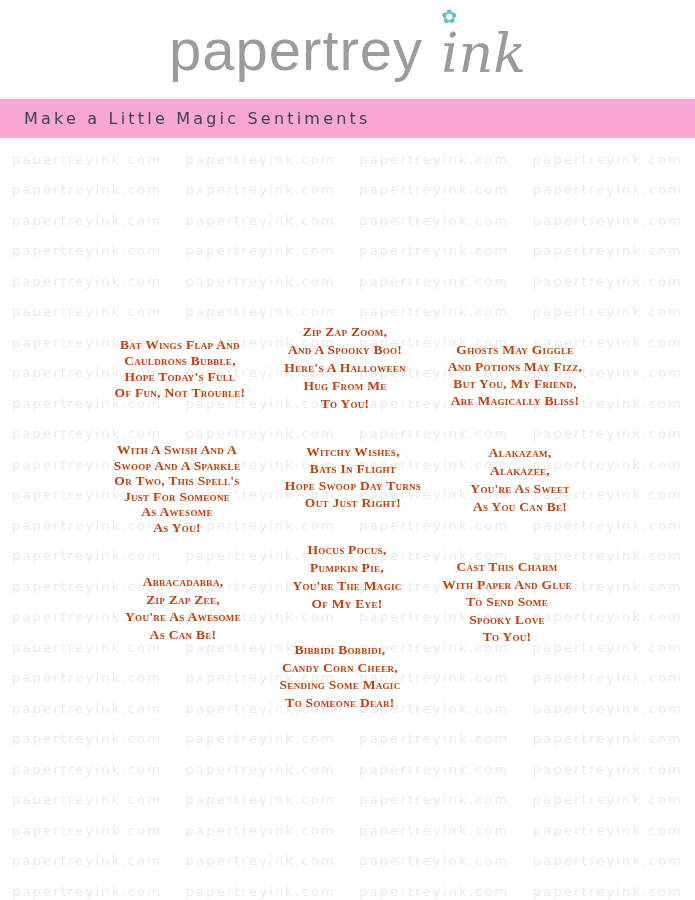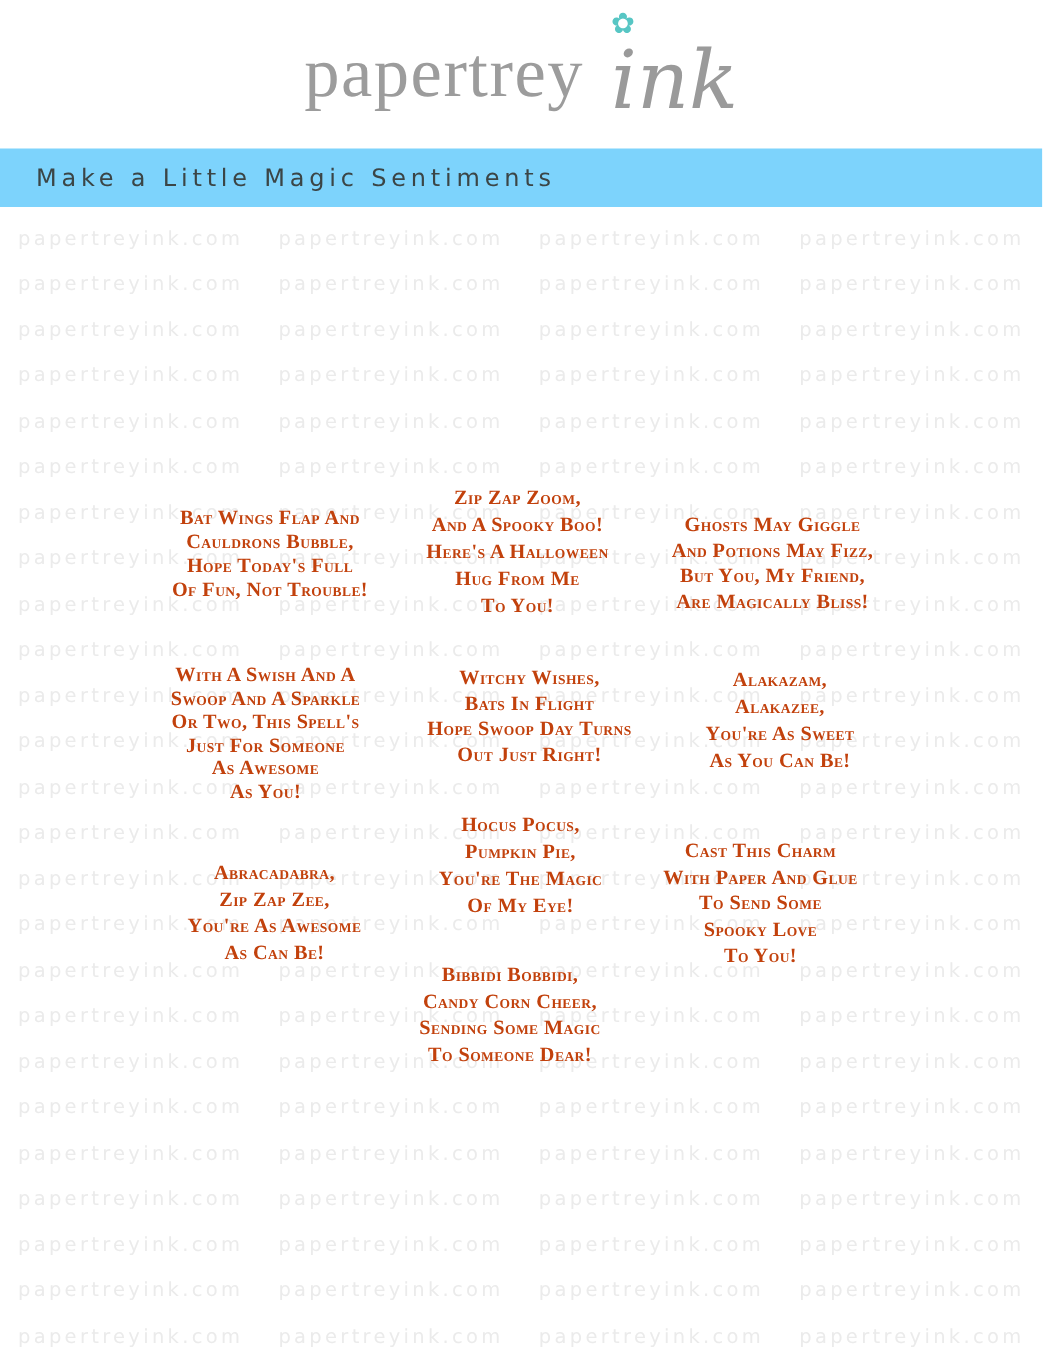--- a/index.html
+++ b/index.html
@@ -11,41 +11,41 @@
     font-family:"Liberation Sans", sans-serif;
   }
 
   
   .logo-row{
     height:99px;
     display:flex;align-items:center;justify-content:center;
     position:relative;z-index:3;background:#fff;
   }
   .logo-main{
-    font-family:Liberation Serif, serif;
-    font-size:47px;color:#9c9c9c;letter-spacing:1px;line-height:1;
+    font-family:Liberation Sans, sans-serif;
+    font-size:58px;color:#9c9c9c;letter-spacing:1px;line-height:1;
   }
   .logo-ink{
     position:relative;
     font-family:"DejaVu Serif", serif;
     font-style:italic;
     font-size:54px;color:#9a9a9a;
     margin-left:18px;line-height:1;
     padding-top:8px;
   }
   .logo-flower{
     position:absolute;top:-12px;left:0px;
     font-size:19px;color:#57c6c4;
     font-style:normal;
   }
 
   
   .banner{
     height:39px;
-    background:#7dd3fc;
+    background:#f9a8d4;
     display:flex;align-items:center;justify-content:space-between;
     padding:0 24px;
     position:relative;z-index:3;
   }
   .banner span{
     font-family:"DejaVu Sans", sans-serif;
     font-size:16px;color:#3b4546;
     letter-spacing:3.2px;white-space:nowrap;
   }
 

